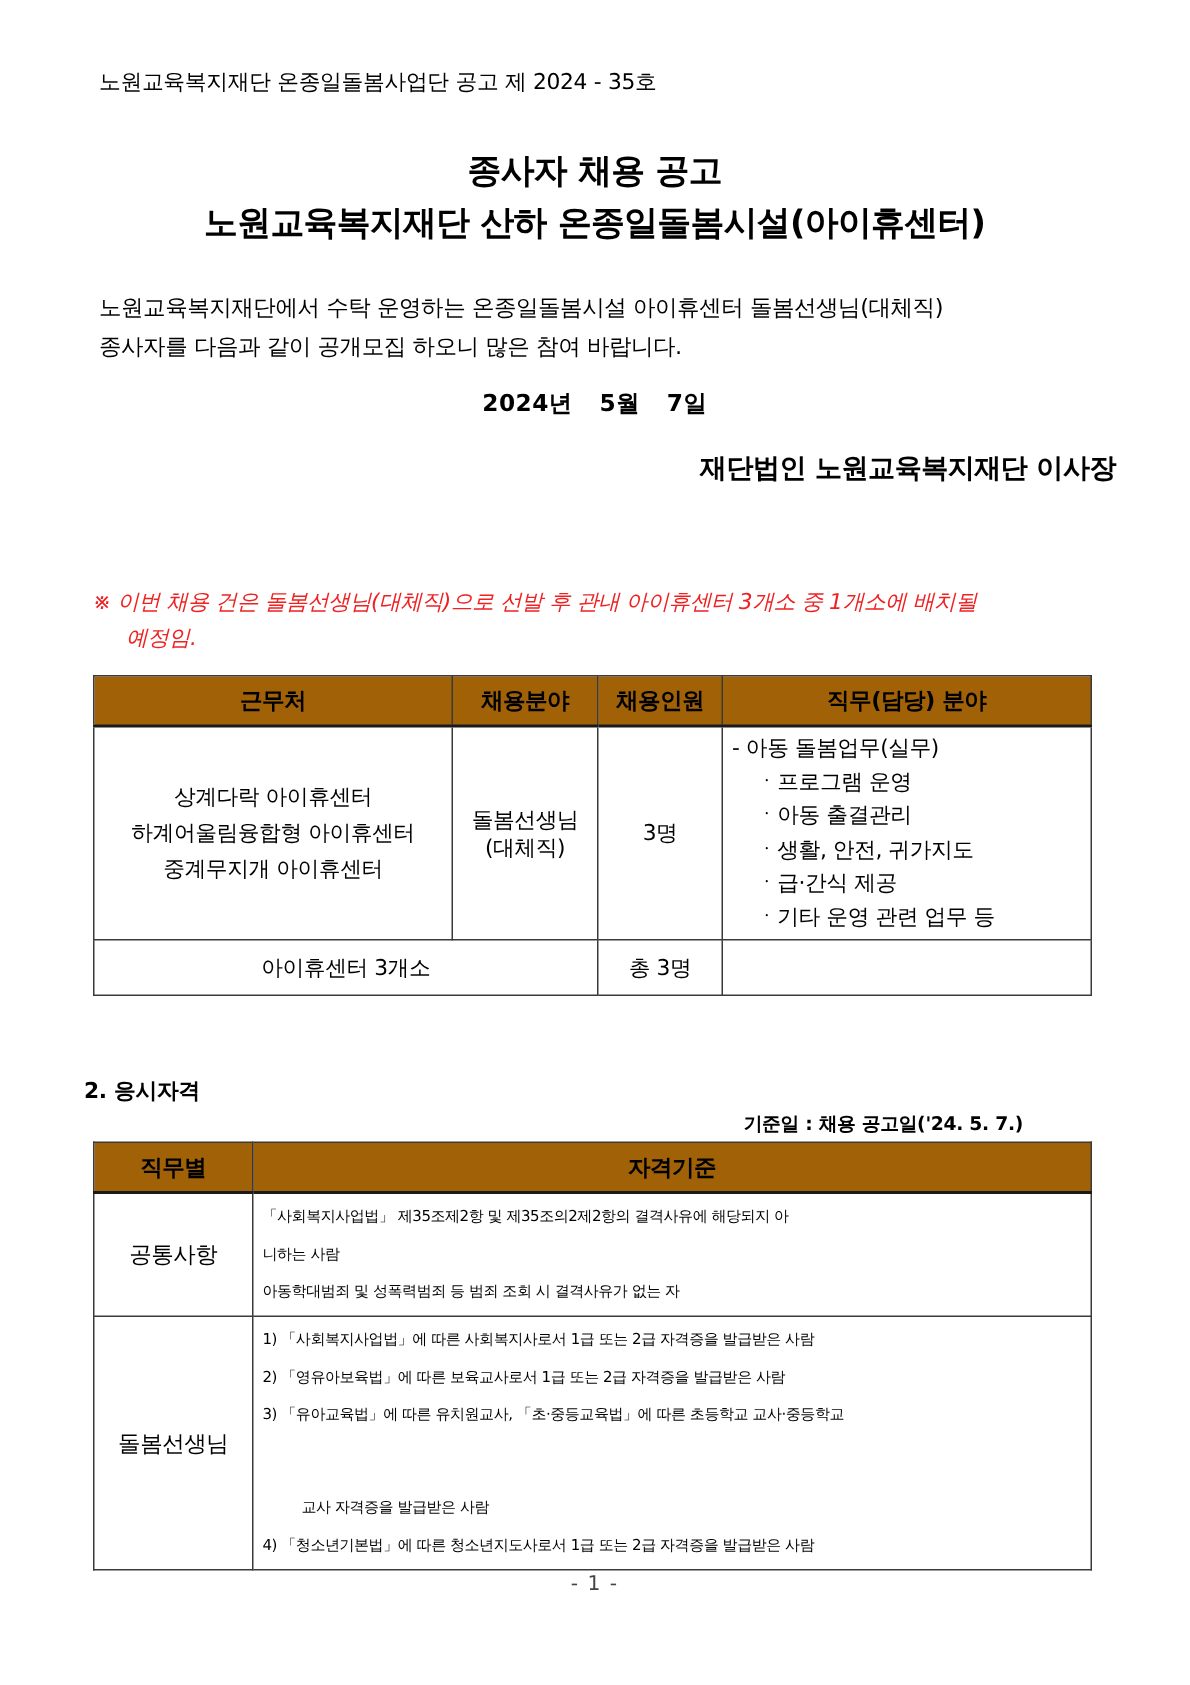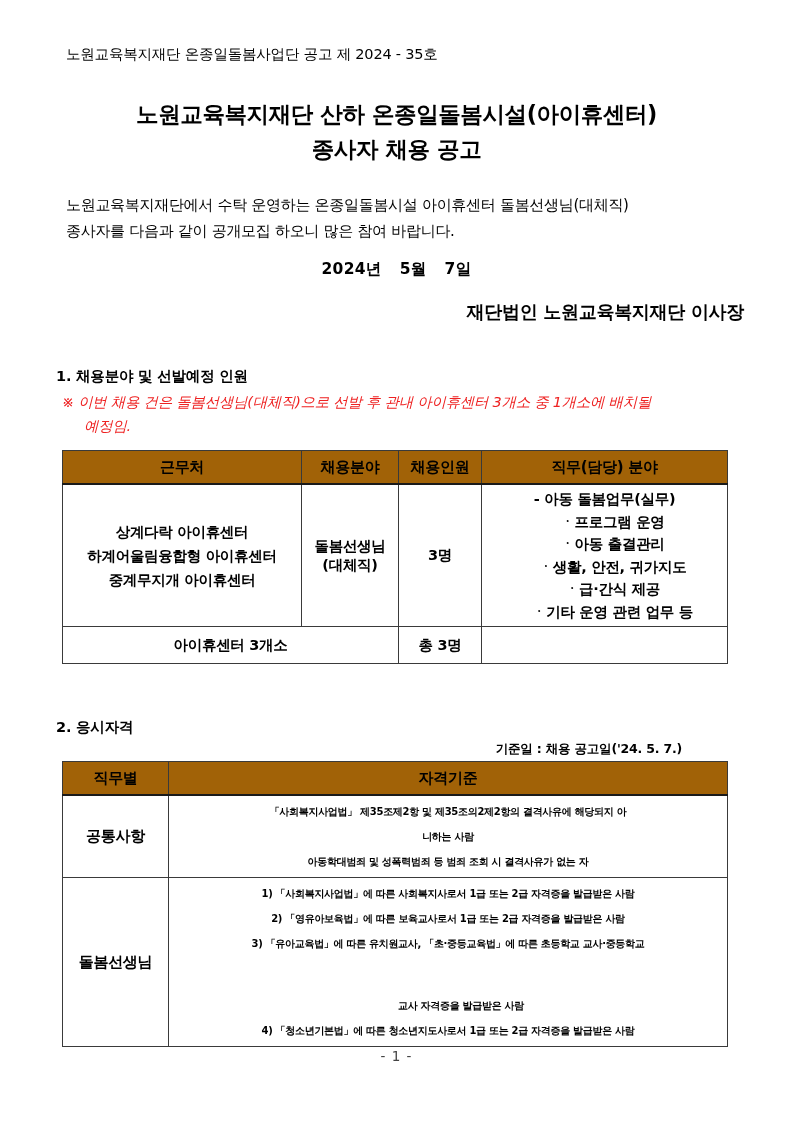--- a/index.html
+++ b/index.html
@@ -106,23 +106,22 @@
     border-collapse: collapse;
     table-layout: fixed;
     font-size: 14.5px;
     letter-spacing: -0.3px;
   }
   #table1 { left: 62px; top: 450px; width: 665px; }
   #table2 { left: 62px; top: 761px; width: 665px; }
   table.doc-table td, table.doc-table th {
     border: 1px solid #3a3a3a;
     padding: 3px 6px;
-    font-weight: bold;
+    font-weight: normal;
     vertical-align: middle;
-    text-align: center;
   }
   table.doc-table thead th {
     background: #a16207;
     text-align: center;
     font-weight: bold;
     border-bottom: 2px solid #1a1a1a;
     height: 26px;
     font-size: 15px;
   }
   table.doc-table thead th:first-child { border-left: 1px solid #3a3a3a; }
@@ -167,36 +166,35 @@
   }
 </style>
 </head>
 <body>
 
 <div class="page">
 
   <div class="doc-header">노원교육복지재단 온종일돌봄사업단 공고 제 2024 - 35호</div>
 
   <div class="title-block">
+    <div class="title-line">종사자 채용 공고</div>
     <div class="title-line">노원교육복지재단 산하 온종일돌봄시설(아이휴센터)</div>
-    <div class="title-line">종사자 채용 공고</div>
   </div>
 
   <div class="intro">
     <div>노원교육복지재단에서 수탁 운영하는 온종일돌봄시설 아이휴센터 돌봄선생님(대체직)</div>
     <div>종사자를 다음과 같이 공개모집 하오니 많은 참여 바랍니다.</div>
   </div>
 
   <div class="date-line">
     <span>2024년</span><span class="gap"></span><span>5월</span><span class="gap"></span><span>7일</span>
   </div>
 
   <div class="signature">재단법인 노원교육복지재단 이사장</div>
 
-  <div class="sec-heading" id="sec1">1. 채용분야 및 선발예정 인원</div>
 
   <div class="red-note">
     <span>※ 이번 채용 건은 돌봄선생님(대체직)으로 선발 후 관내 아이휴센터 3개소 중 1개소에 배치될</span>
     <span class="indent">예정임.</span>
   </div>
 
   <table class="doc-table" id="table1">
     <colgroup>
       <col style="width:239px">
       <col style="width:97px">

